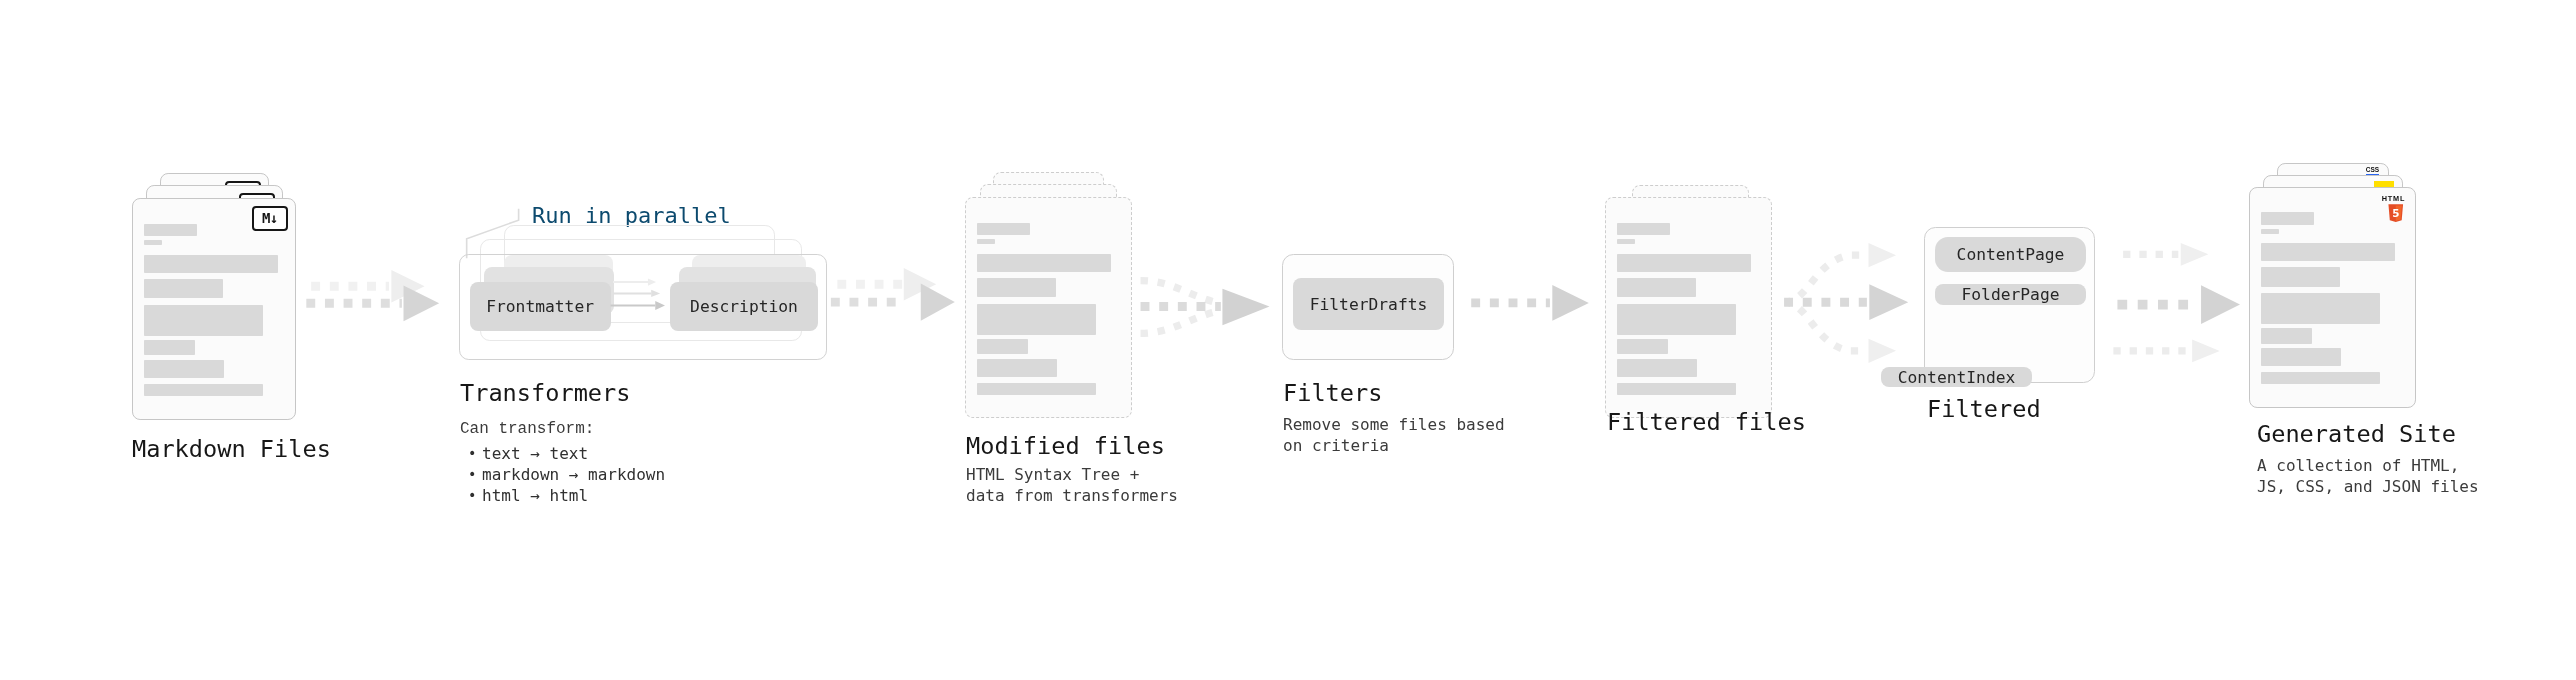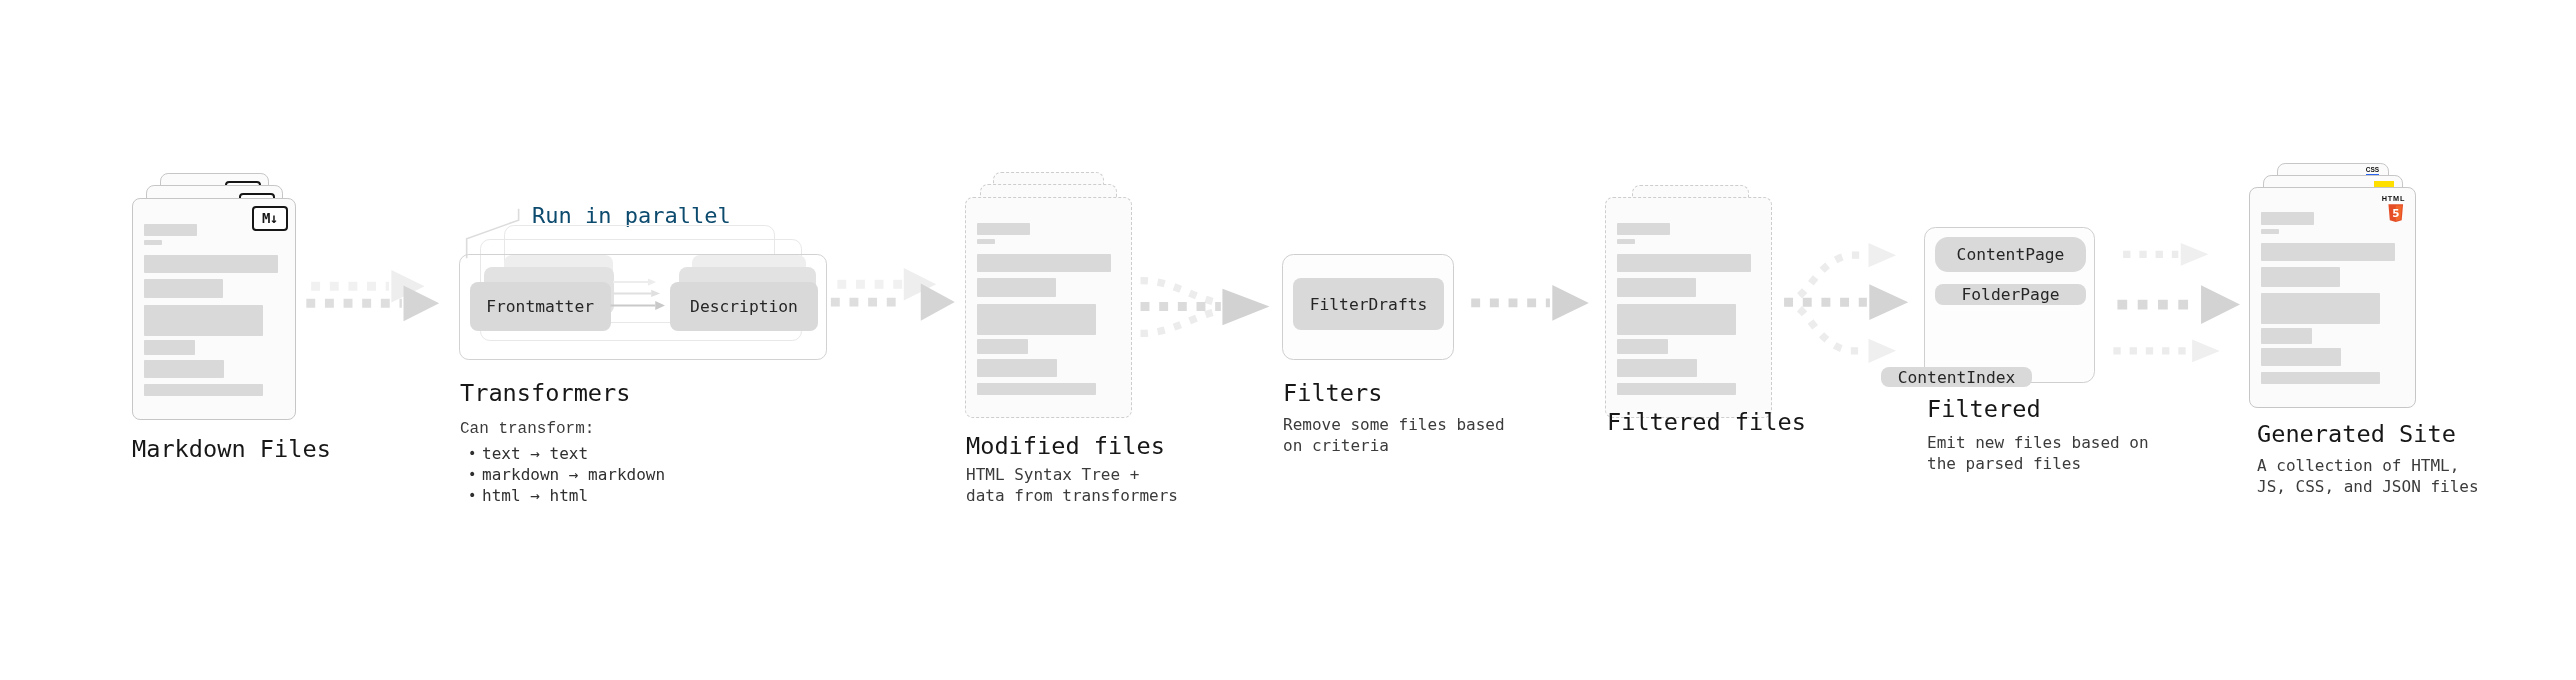--- a/index.html
+++ b/index.html
@@ -253,22 +253,20 @@
   <div class="node" style="left:1935px;top:237px;width:151px;height:35px;border-radius:13px;">
     <span>ContentPage</span>
   </div>
   <div class="node" style="left:1935px;top:284px;width:151px;height:21px;">
     <span>FolderPage</span>
   </div>
   <div class="node" style="left:1881px;top:331px;width:151px;height:20px;margin-top:36px;">
     <span>ContentIndex</span>
   </div>
   <div class="stage-title" style="left:1927px;top:395px;">Filtered</div>
-  <div class="stage-desc" style="left:1927px;top:432px;">Emit new files based on
-the parsed files</div>
 
   <svg class="arr" style="left:2109px;top:234px;" width="163" height="138" viewBox="0 0 200 170">
     <g>
       <line x1="17" y1="25" x2="85" y2="25" stroke="#ececec" stroke-width="9" stroke-dasharray="9 11"></line>
       <polygon points="88,11 88,39 122,25" fill="#efefef"></polygon>
     </g>
     <g>
       <line x1="10" y1="87" x2="110" y2="87" stroke="#d9d9d9" stroke-width="12" stroke-dasharray="12 13"></line>
       <polygon points="113,63 113,111 161,87" fill="#d3d3d3"></polygon>
     </g>

